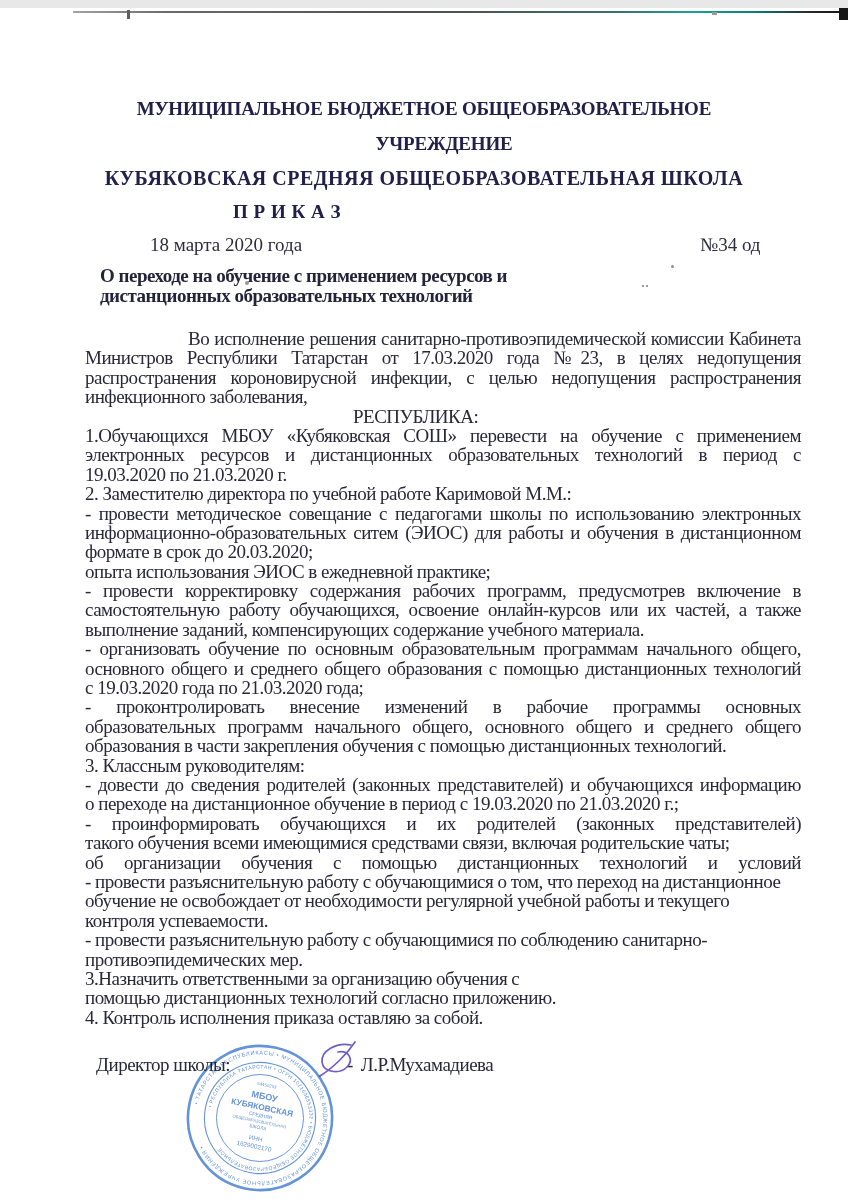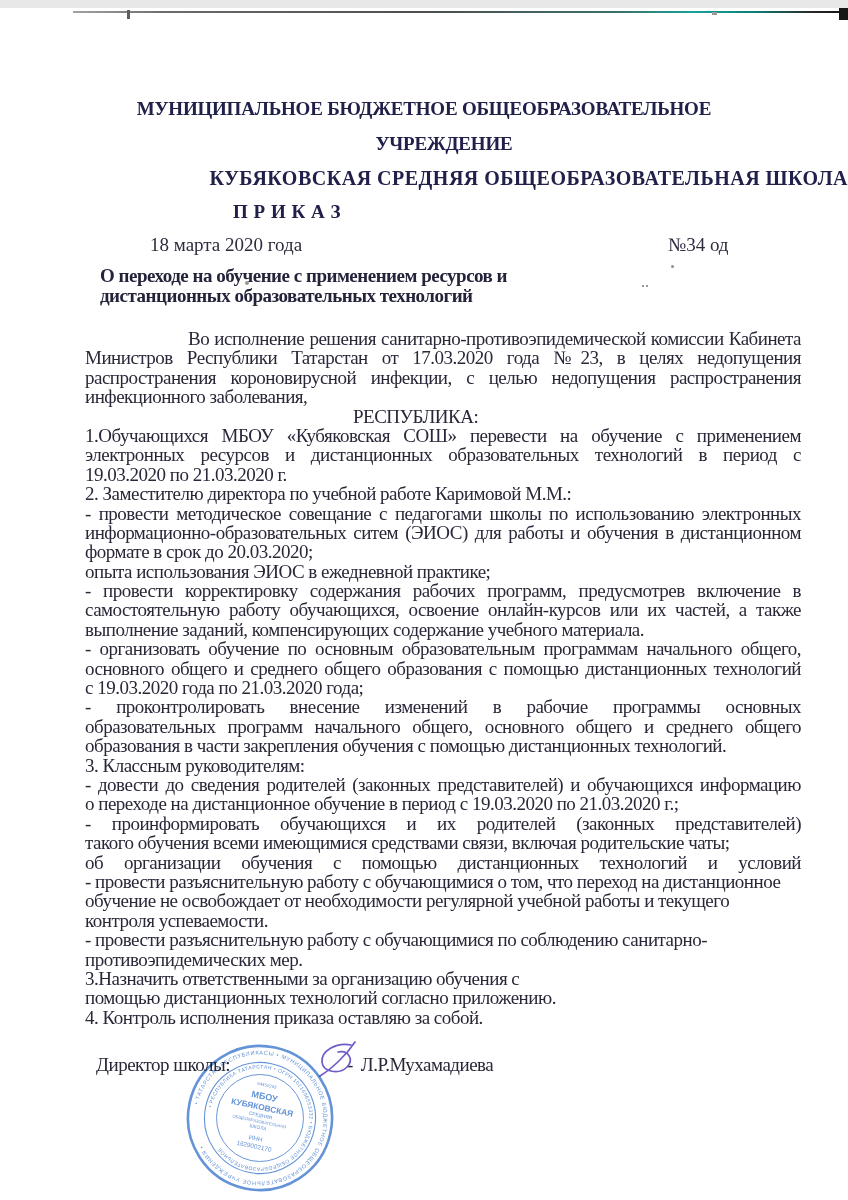--- a/index.html
+++ b/index.html
@@ -21,26 +21,26 @@
   .tick2{position:absolute;left:712px;top:4px;width:5px;height:3px;background:#9a9a9a;}
   .corner-blob{position:absolute;right:0;top:0;width:9px;height:12px;background:#161616;}
   .speck-a{position:absolute;left:671px;top:257px;width:3px;height:3px;background:#8e8e8e;border-radius:50%;}
   .speck-b{position:absolute;left:642px;top:277px;width:2px;height:2px;background:#777;border-radius:50%;box-shadow:4px 0 0 #777;}
   .speck-c{position:absolute;left:245px;top:273px;width:4px;height:4px;background:#98988c;border-radius:50%;}
   
   .hline{position:absolute;left:0;width:848px;text-align:center;
     font-weight:bold;color:#20204a;font-size:19px;letter-spacing:-0.2px;}
   .h1{top:90px;}
   .h2{top:125px;padding-left:20px;}
-  .h3{top:159px;font-size:20px;letter-spacing:0.5px;text-align:right;}
+  .h3{top:159px;font-size:20px;letter-spacing:0.5px;}
   .prikaz{position:absolute;left:233px;top:193px;font-weight:bold;color:#20204a;
     font-size:19px;letter-spacing:0.5px;}
   .daterow{position:absolute;left:0;top:226px;width:848px;font-size:19px;color:#2c2c3e;}
   .date{position:absolute;left:150px;white-space:nowrap;}
-  .docnum{position:absolute;left:668px;white-space:nowrap;text-align:center;}
+  .docnum{position:absolute;left:700px;white-space:nowrap;text-align:center;}
   .subject{position:absolute;left:100px;top:258px;width:640px;
     font-weight:bold;color:#23233a;font-size:19px;line-height:19.8px;letter-spacing:-0.5px;}
   
   .docbody{position:absolute;top:321px;left:85px;width:716px;
     font-size:19px;line-height:19.4px;letter-spacing:-0.5px;color:#282839;}
   .ln{height:19.4px;white-space:nowrap;}
   .ln.j{white-space:normal;text-align:justify;text-align-last:justify;}
   .ln.ind{padding-left:103px;}
   .ln.ctr{padding-left:268px;}
   

